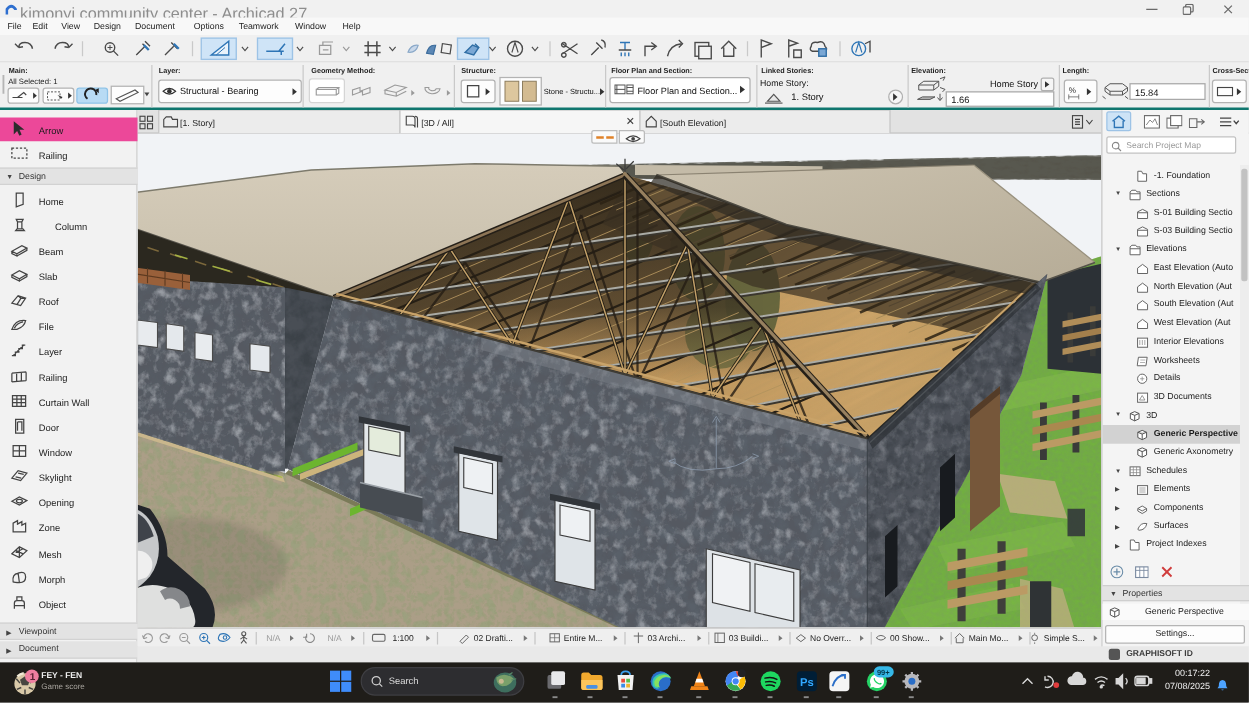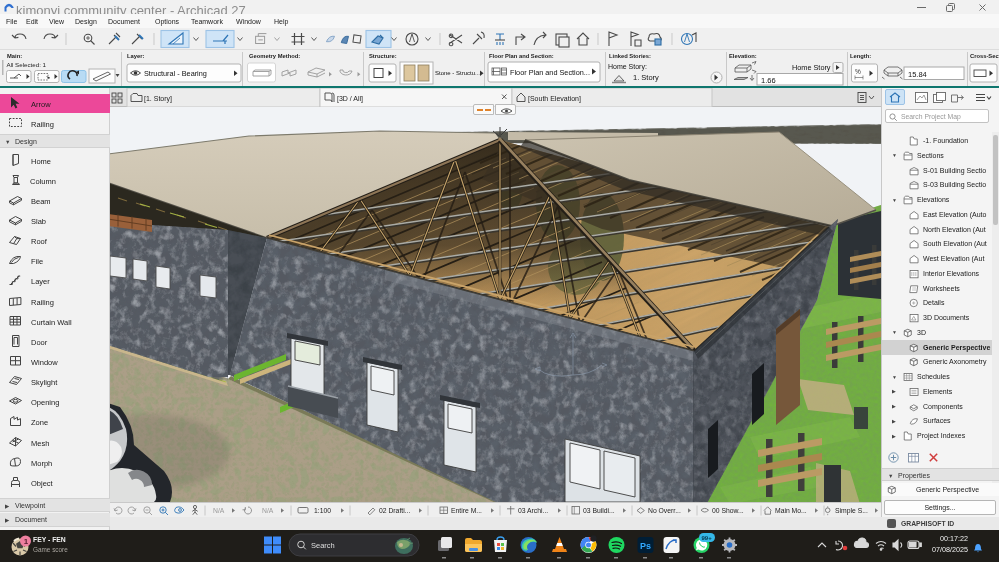--- a/index.html
+++ b/index.html
@@ -593,21 +593,21 @@
     <div class="abs" style="left:0;top:61.5px;width:110px;height:20px">
       <svg width="15" height="14" viewBox="0 0 15 14" style="position:absolute;left:8px;top:3px">
         <path d="M5 1.5 L10.5 1.5 L10.5 10.5 L5 12.5 Z M5 1.5 L5 12.5" fill="none" stroke="#444"></path>
       </svg>
       <span class="abs" style="left:31px;top:7px">Home</span>
     </div>
     <div class="abs" style="left:0;top:81.7px;width:110px;height:20px">
       <svg width="15" height="14" viewBox="0 0 15 14" style="position:absolute;left:8px;top:3px">
         <path d="M5 2.5 h5.5 l-1 2 h-3.5 z M6 4.5 h3.5 v5.5 h-3.5 z M4.5 11.5 h7 l-1.2 -1.5 h-4.6 z" fill="none" stroke="#444"></path>
       </svg>
-      <span class="abs" style="left:30px;top:7px">Column</span>
+      <span class="abs" style="left:44px;top:7px">Column</span>
     </div>
     <div class="abs" style="left:0;top:101.8px;width:110px;height:20px">
       <svg width="15" height="14" viewBox="0 0 15 14" style="position:absolute;left:8px;top:3px">
         <path d="M1.5 8 L9.5 3.5 L13.5 5.5 L5.5 10 Z M1.5 8 L1.5 9.8 L5.5 11.8 L5.5 10 M13.5 5.5 v1.8 l-8 4.5" fill="none" stroke="#444"></path>
       </svg>
       <span class="abs" style="left:31px;top:7px">Beam</span>
     </div>
     <div class="abs" style="left:0;top:122.0px;width:110px;height:20px">
       <svg width="15" height="14" viewBox="0 0 15 14" style="position:absolute;left:8px;top:3px">
         <path d="M1.5 7 L7.5 3.5 L13.5 6.5 L7.5 10 Z M1.5 7 v1.8 l6 3 v-1.8 M13.5 6.5 v1.8 l-6 3.5" fill="none" stroke="#444"></path>

